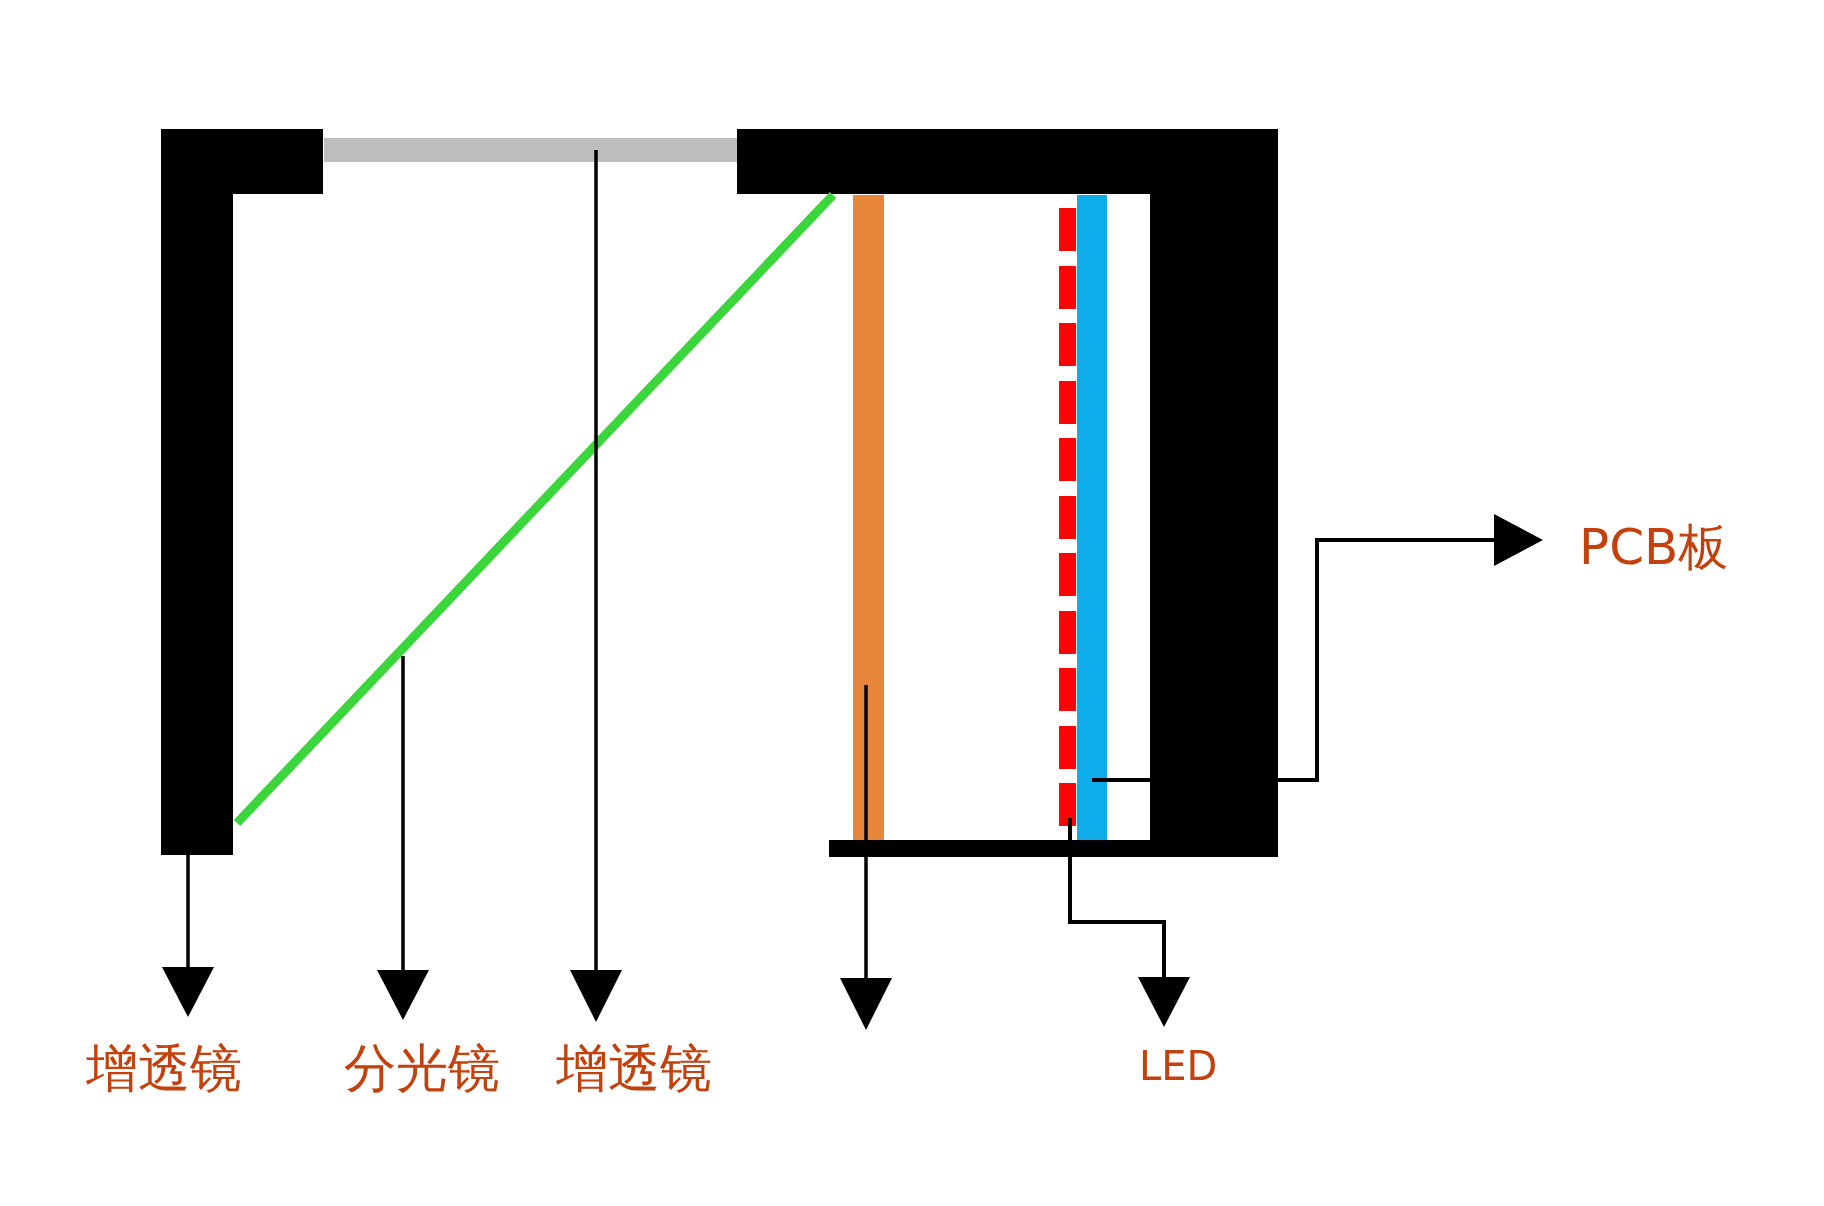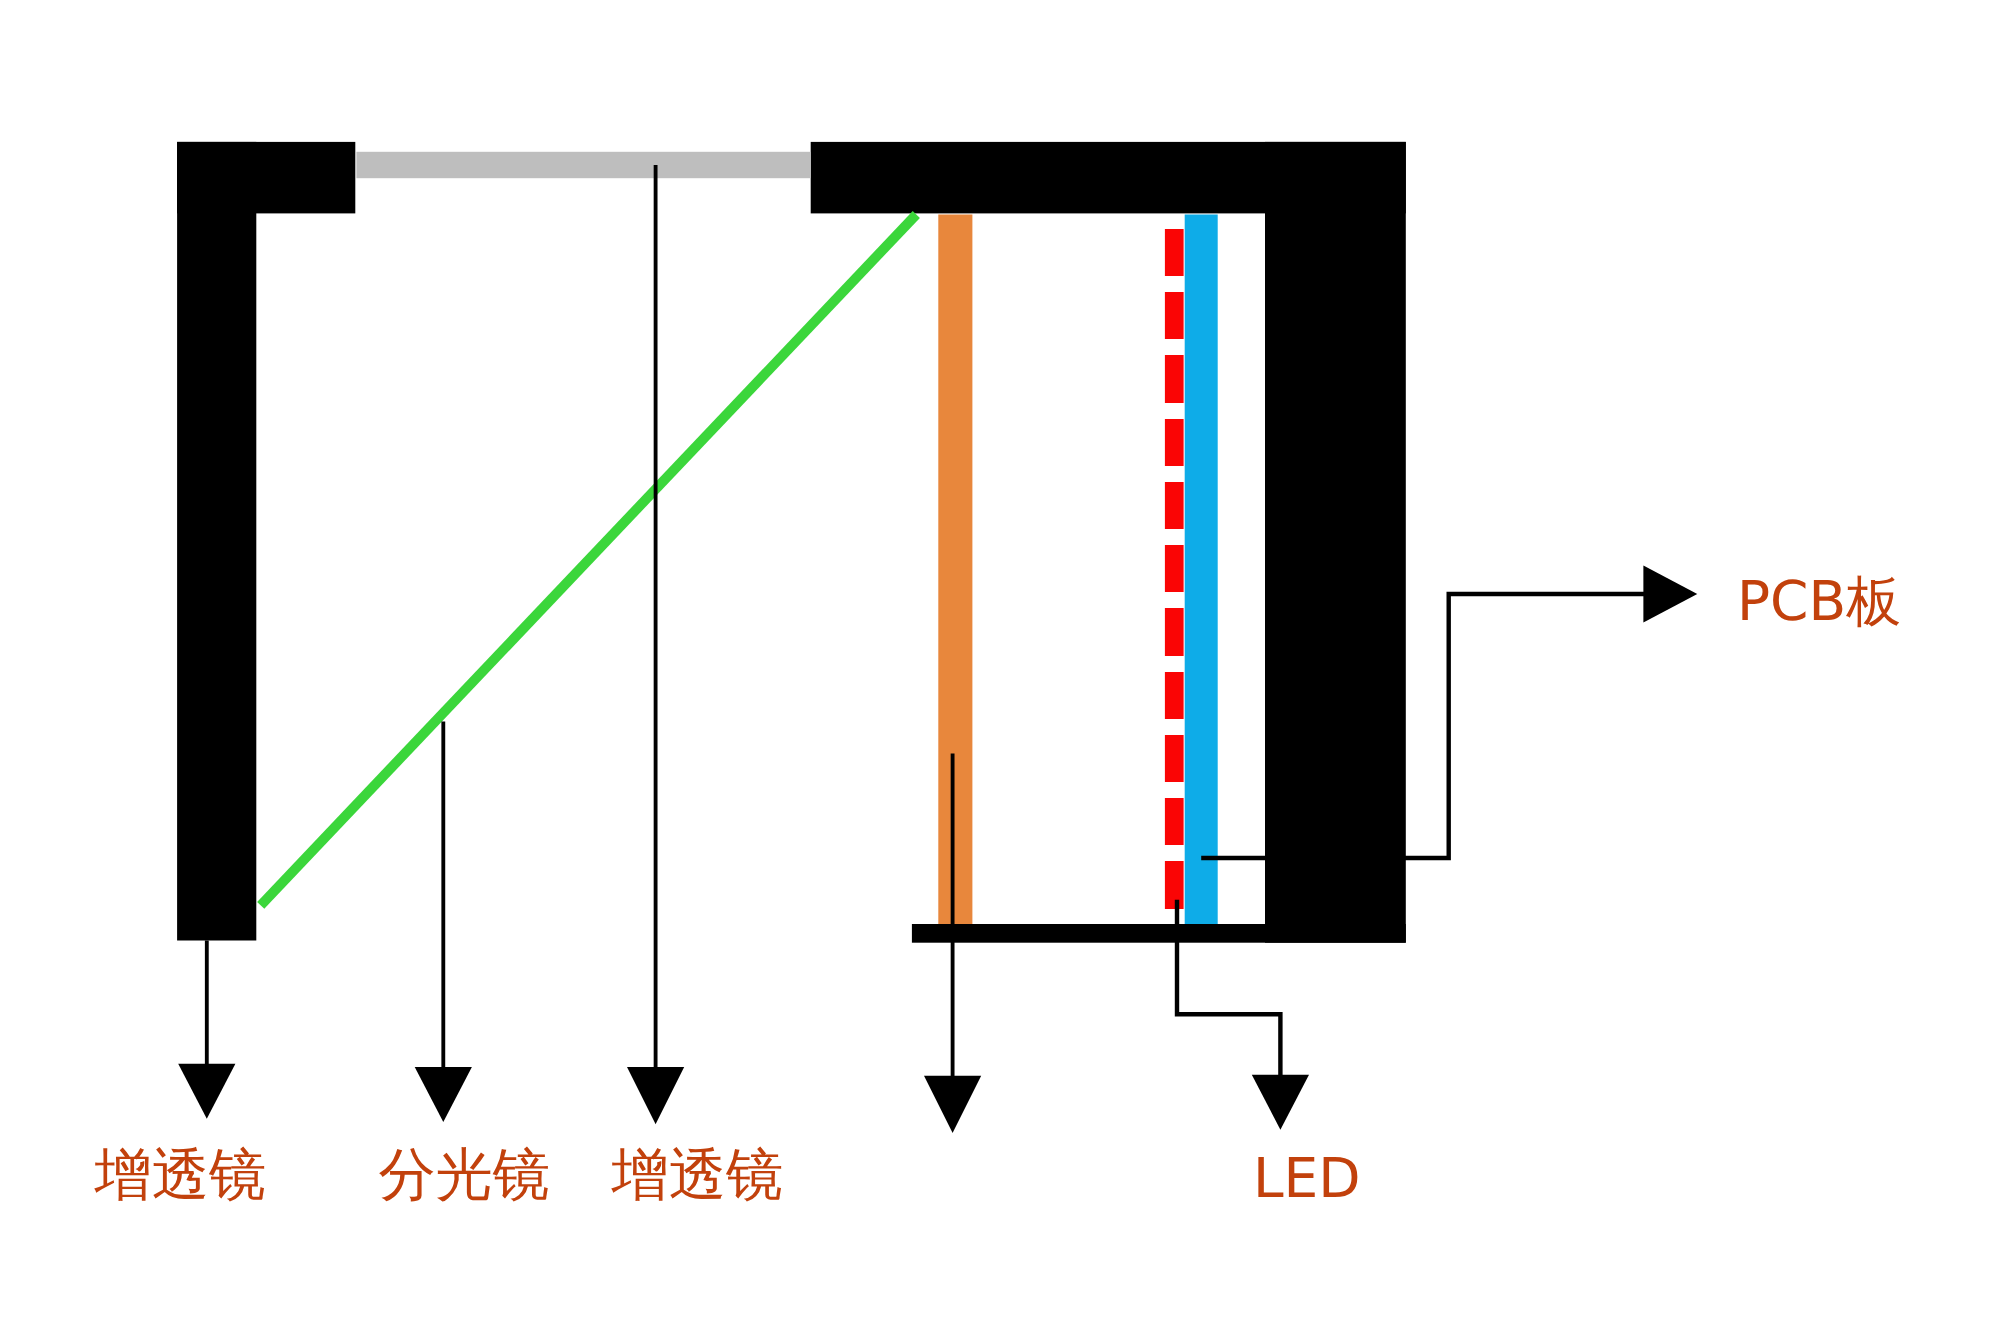--- a/index.html
+++ b/index.html
@@ -40,21 +40,21 @@
   svg.annotations { left: 0; top: 0; }
   .beam-line { stroke: var(--c-beam-splitter-line, #3bd63b); stroke-width: 9; fill: none; }
   .ptr  { stroke: var(--c-pointer, #000); fill: none; }
   .ptr-thin  { stroke-width: 3.5; }
   .ptr-thick { stroke-width: 4; }
   .head { fill: var(--c-pointer, #000); stroke: none; }
 
   
   .label { position: absolute; color: #c2410c; white-space: nowrap; line-height: 1; }
   .label-cjk { font-size: 52px; }
-  .label-led { font-size: 50px; left: 1139px; top: 1046px; }
+  .label-led { font-size: 40px; left: 1139px; top: 1046px; }
   .label-pcb { font-size: 50px; left: 1579px; top: 522px; }
   .l1 { left: 86px;  top: 1042px; }
   .l2 { left: 312px; top: 1042px; margin-left: 32px; }
   .l3 { left: 556px; top: 1042px; }
   .l4 { left: 807px; top: 1042px; }
 </style>
 </head>
 <body>
 
 <div class="stage">

